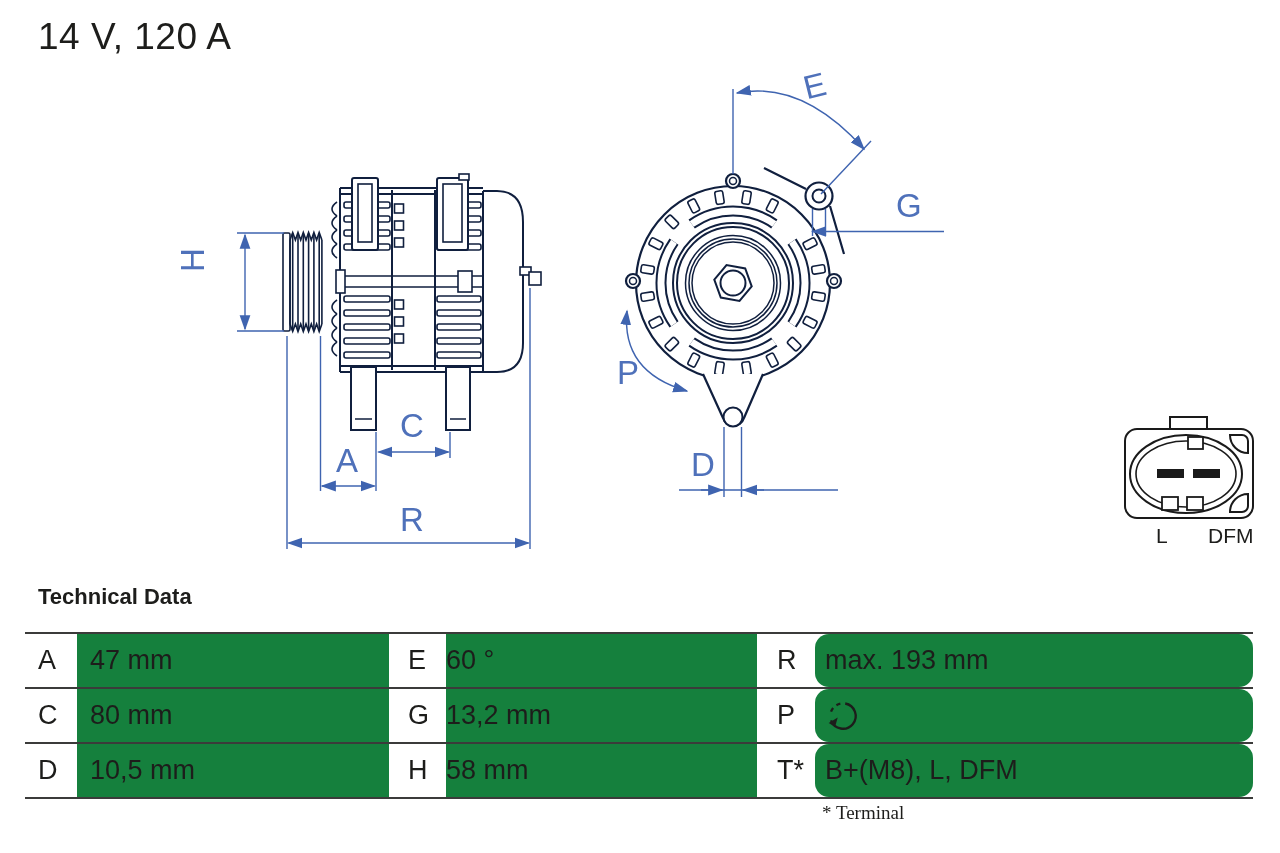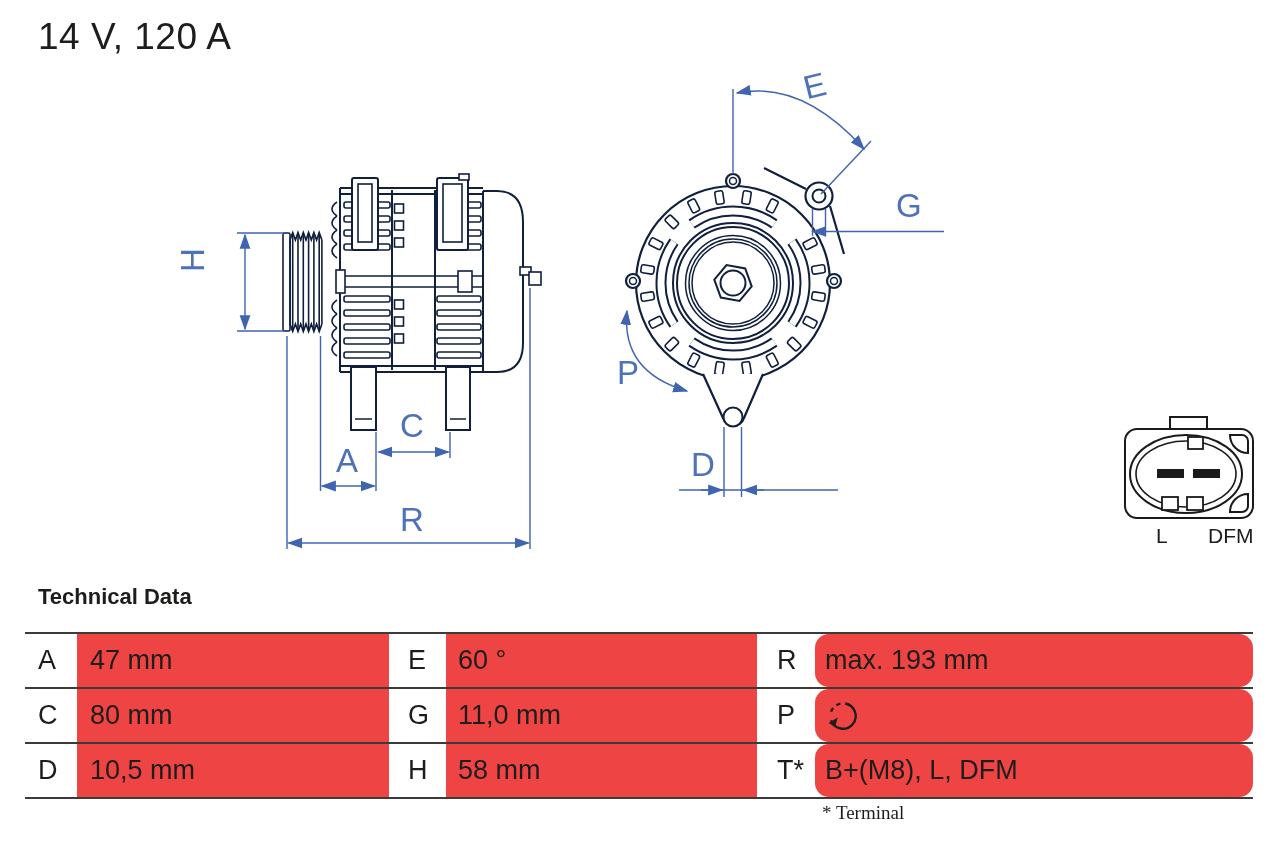--- a/index.html
+++ b/index.html
@@ -6,25 +6,25 @@
   body{width:1280px;height:853px;position:relative;overflow:hidden;
        font-family:"Liberation Sans","DejaVu Sans",sans-serif;color:#1d1d1b;}
   .abs{position:absolute;}
   #title{left:38px;top:16px;font-size:37px;letter-spacing:.5px;color:#1d1d1b;}
   #tech-heading{left:38px;top:584px;font-size:22px;font-weight:bold;color:#1d1d1b;}
   #data-table{left:25px;top:632px;width:1228px;}
   .trow{display:flex;border-top:2px solid #3b3b3a;height:53px;box-sizing:content-box;}
   .trow.last{border-bottom:2px solid #3b3b3a;}
   .cell{display:flex;align-items:center;font-size:27px;box-sizing:border-box;}
   .kcell{background:#ffffff;}
-  .vcell{background:#ef4444;}
+  .vcell{background:#15803d;}
   .c1k{width:52px;padding-left:13px;}
   .c1v{width:312px;padding-left:13px;}
   .c2k{width:57px;padding-left:19px;}
-  .c2v{width:311px;padding-left:12px;}
+  .c2v{width:311px;}
   .c3k{width:58px;padding-left:20px;}
   .c3v{width:438px;padding-left:10px;border-radius:14px;}
   #footnote{left:822px;top:802px;font-size:19px;color:#1d1d1b;font-family:Liberation Serif, serif;}
   svg text{font-family:"Liberation Sans","DejaVu Sans",sans-serif;}
   .dimtxt{fill:#4f71ba;font-size:33px;}
 </style>
 </head>
 <body>
 
 <div id="title" class="abs">14 V, 120 A</div>
@@ -230,21 +230,21 @@
     <div class="cell vcell c1v">47 mm</div>
     <div class="cell kcell c2k">E</div>
     <div class="cell vcell c2v">60 °</div>
     <div class="cell kcell c3k">R</div>
     <div class="cell vcell c3v">max. 193 mm</div>
   </div>
   <div class="trow">
     <div class="cell kcell c1k">C</div>
     <div class="cell vcell c1v">80 mm</div>
     <div class="cell kcell c2k">G</div>
-    <div class="cell vcell c2v">11,0 mm</div>
+    <div class="cell vcell c2v">13,2 mm</div>
     <div class="cell kcell c3k">P</div>
     <div class="cell vcell c3v">
       <svg width="36" height="36" viewBox="0 0 34 34">
         <path d="M19.1,5.2 A12,12 0 1 1 5.7,21.1" fill="none" stroke="#1d1d1b" stroke-width="2.2"></path>
         <path d="M5.7,12.9 A12,12 0 0 1 14.9,5.2" fill="none" stroke="#1d1d1b" stroke-width="2.2" stroke-dasharray="4 4"></path>
         <path d="M3.5,23.5 L12,18.5 L9.5,27.5 Z" fill="#1d1d1b"></path>
       </svg>
     </div>
   </div>
   <div class="trow last">

